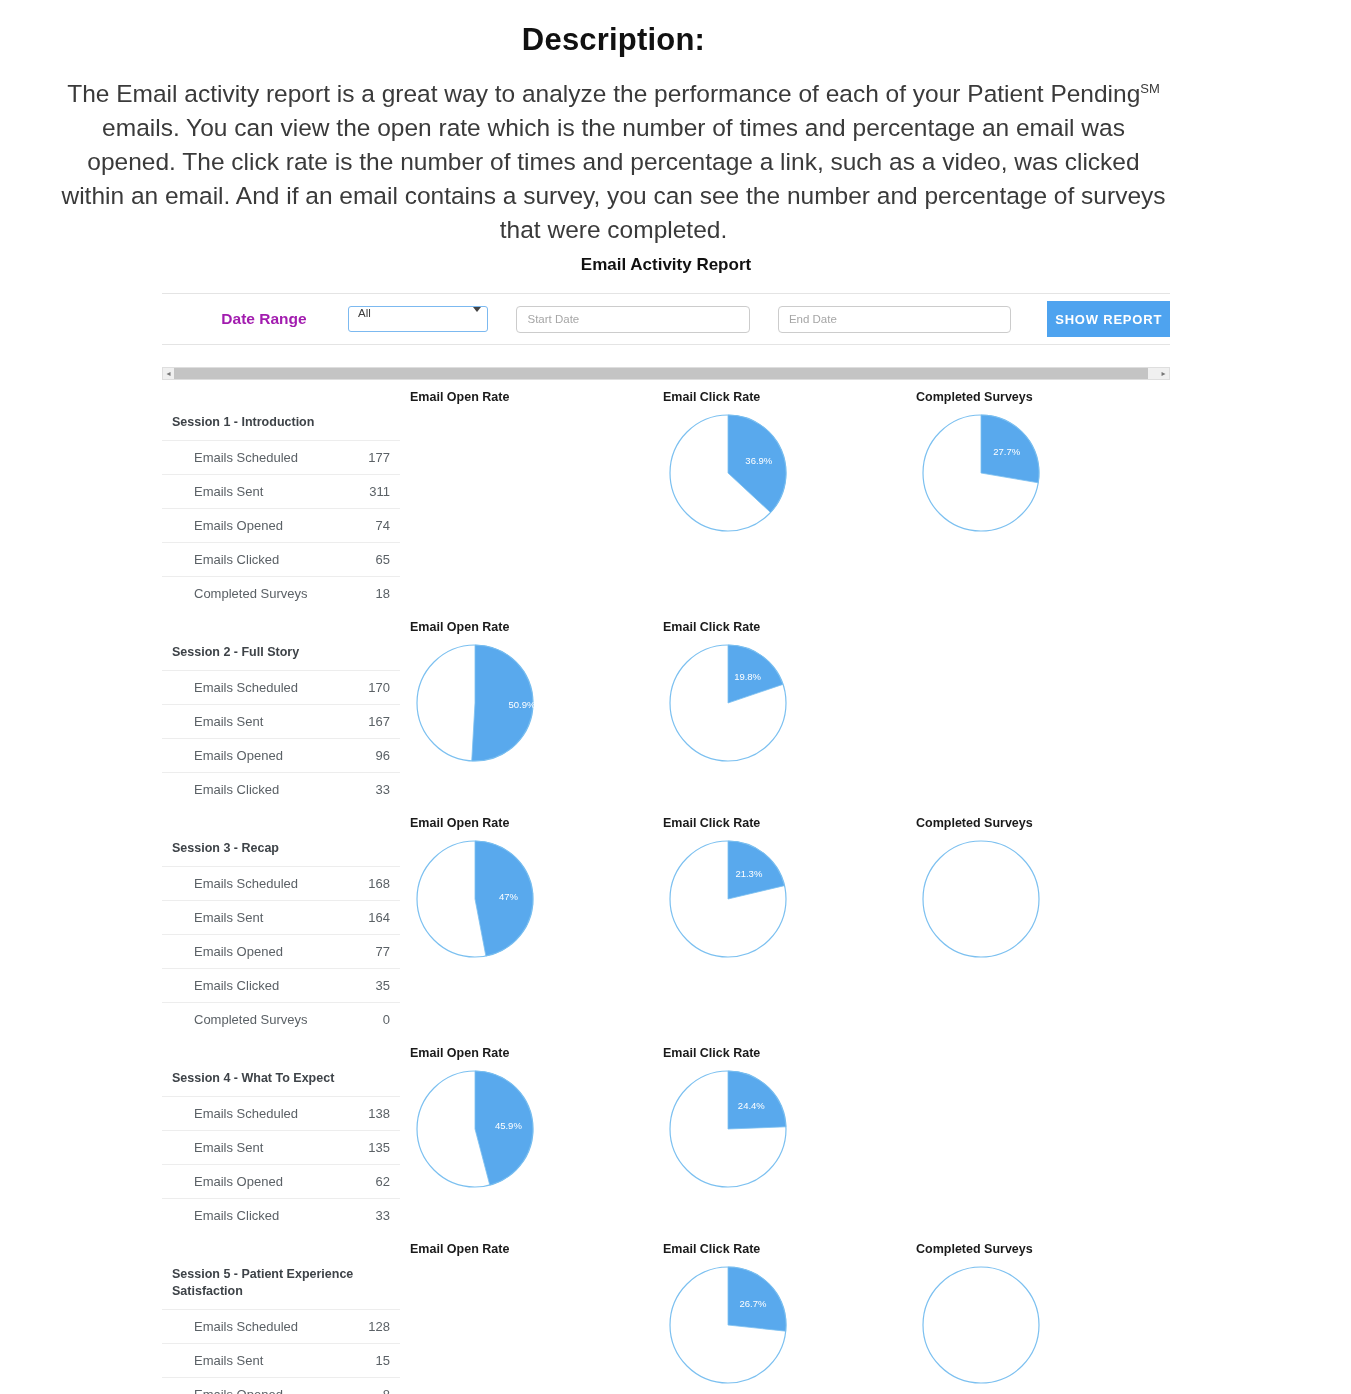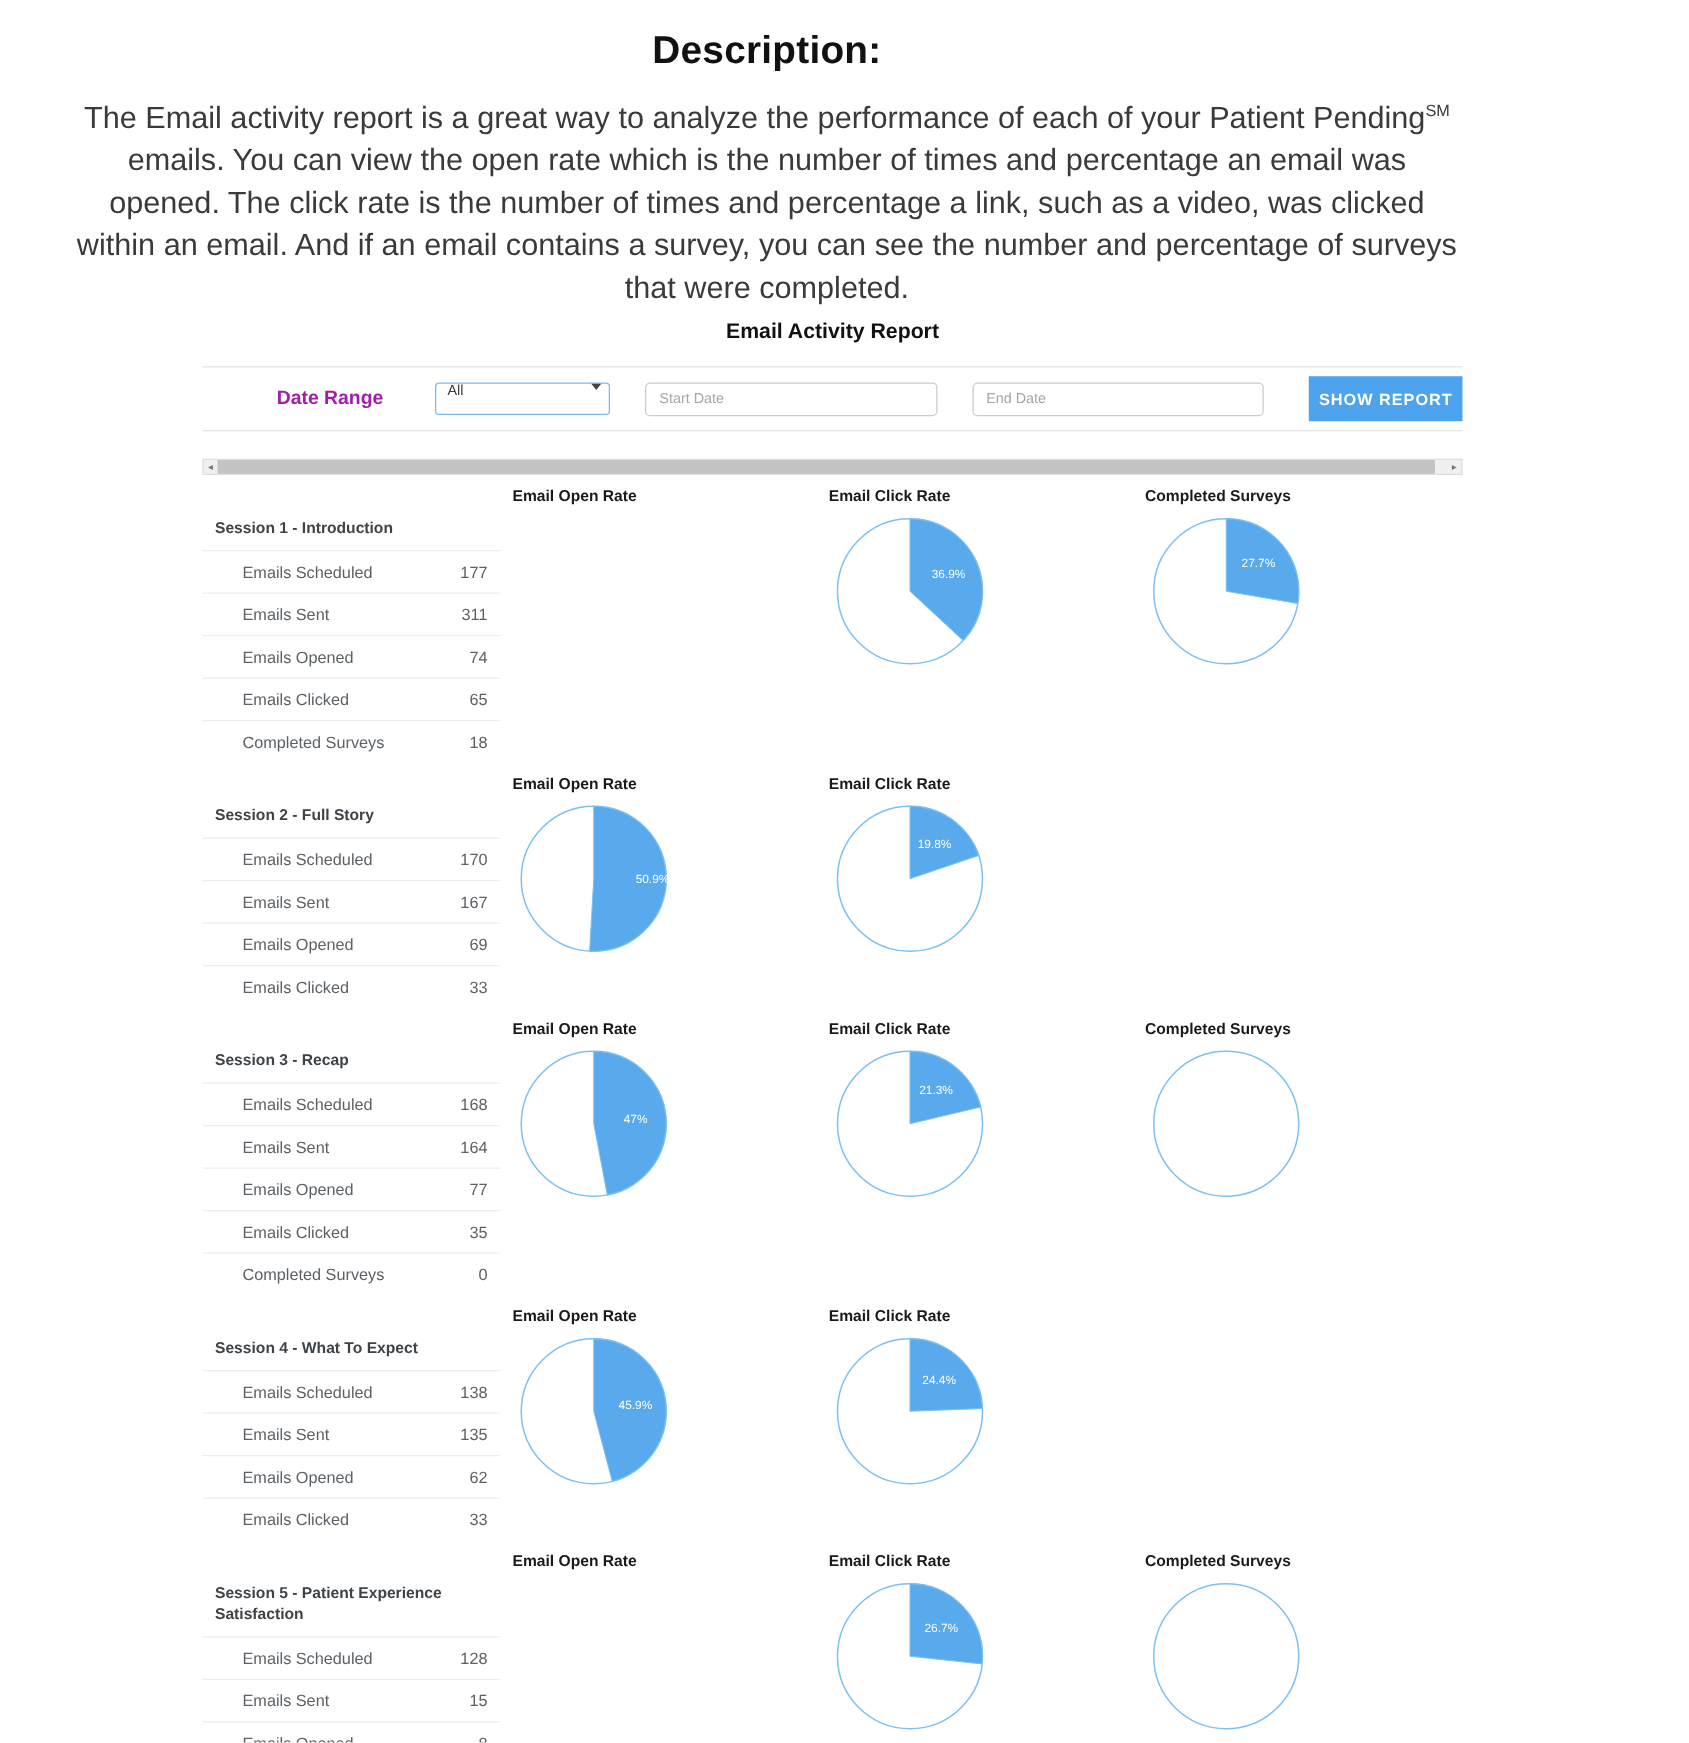--- a/index.html
+++ b/index.html
@@ -270,21 +270,21 @@
             <div class="srow">
               <span>Emails Scheduled</span>
               <span class="sval">170</span>
             </div>
             <div class="srow">
               <span>Emails Sent</span>
               <span class="sval">167</span>
             </div>
             <div class="srow">
               <span>Emails Opened</span>
-              <span class="sval">69</span>
+              <span class="sval">96</span>
             </div>
             <div class="srow">
               <span>Emails Clicked</span>
               <span class="sval">33</span>
             </div>
           </div>
           <div class="charts">
             <div class="chart-col">
               <div class="chart-title">Email Open Rate</div>
               <div class="pie-wrap">

